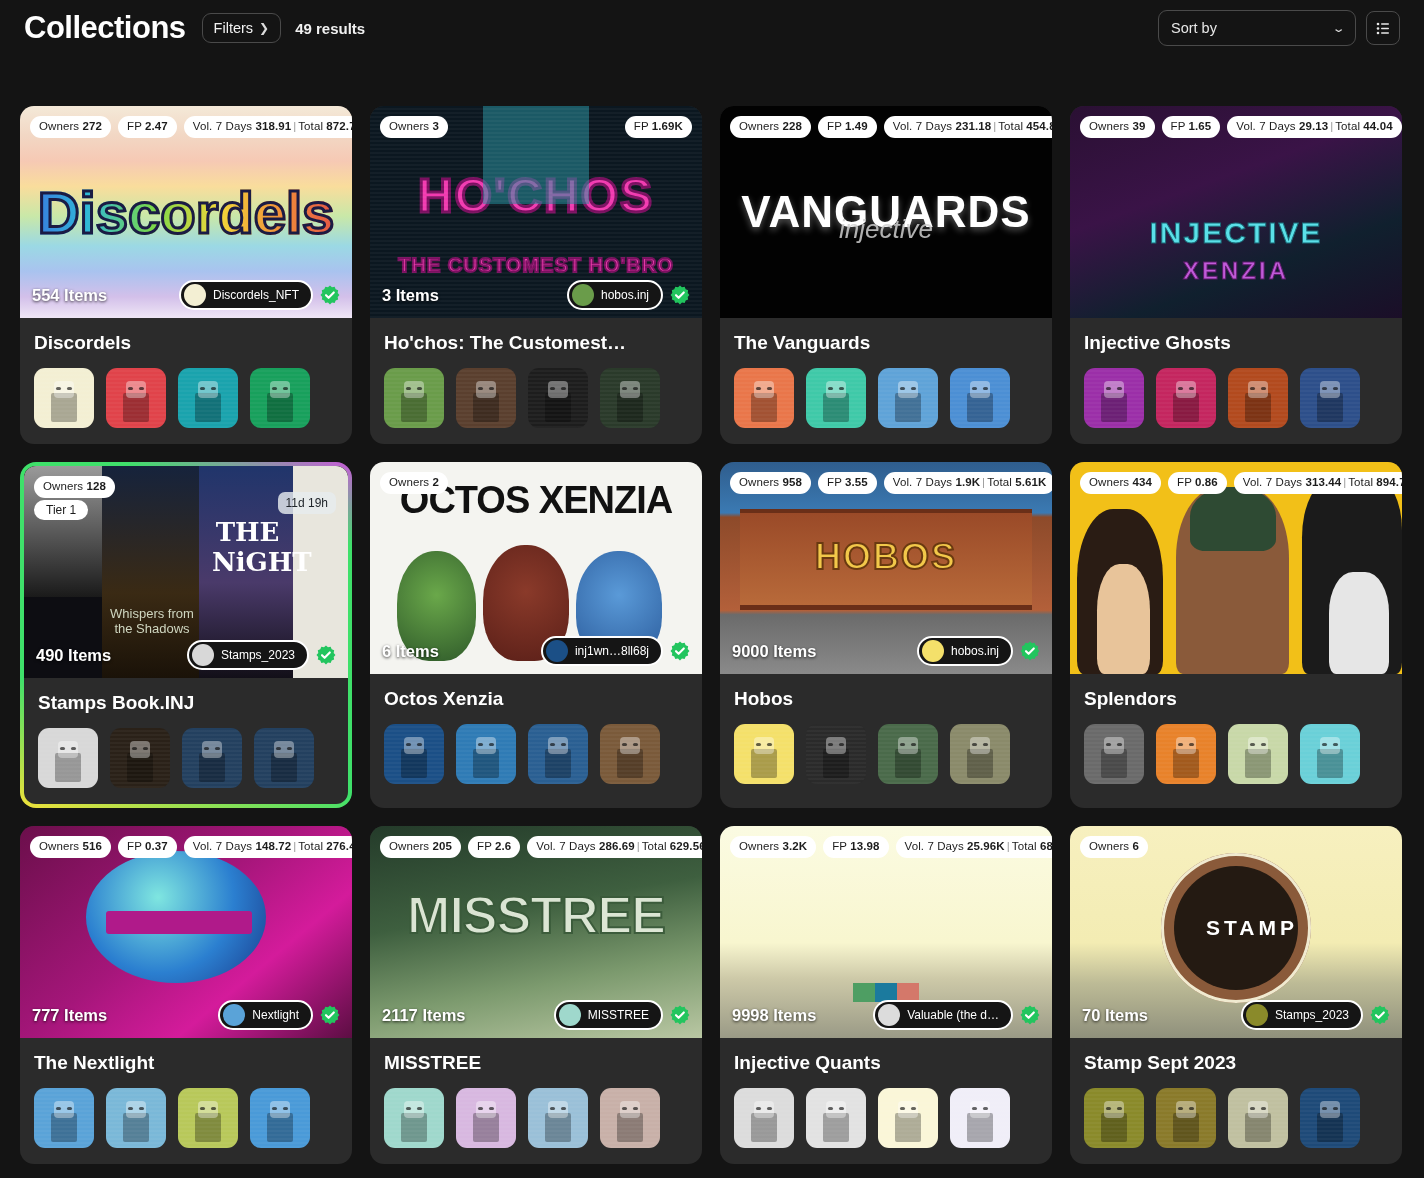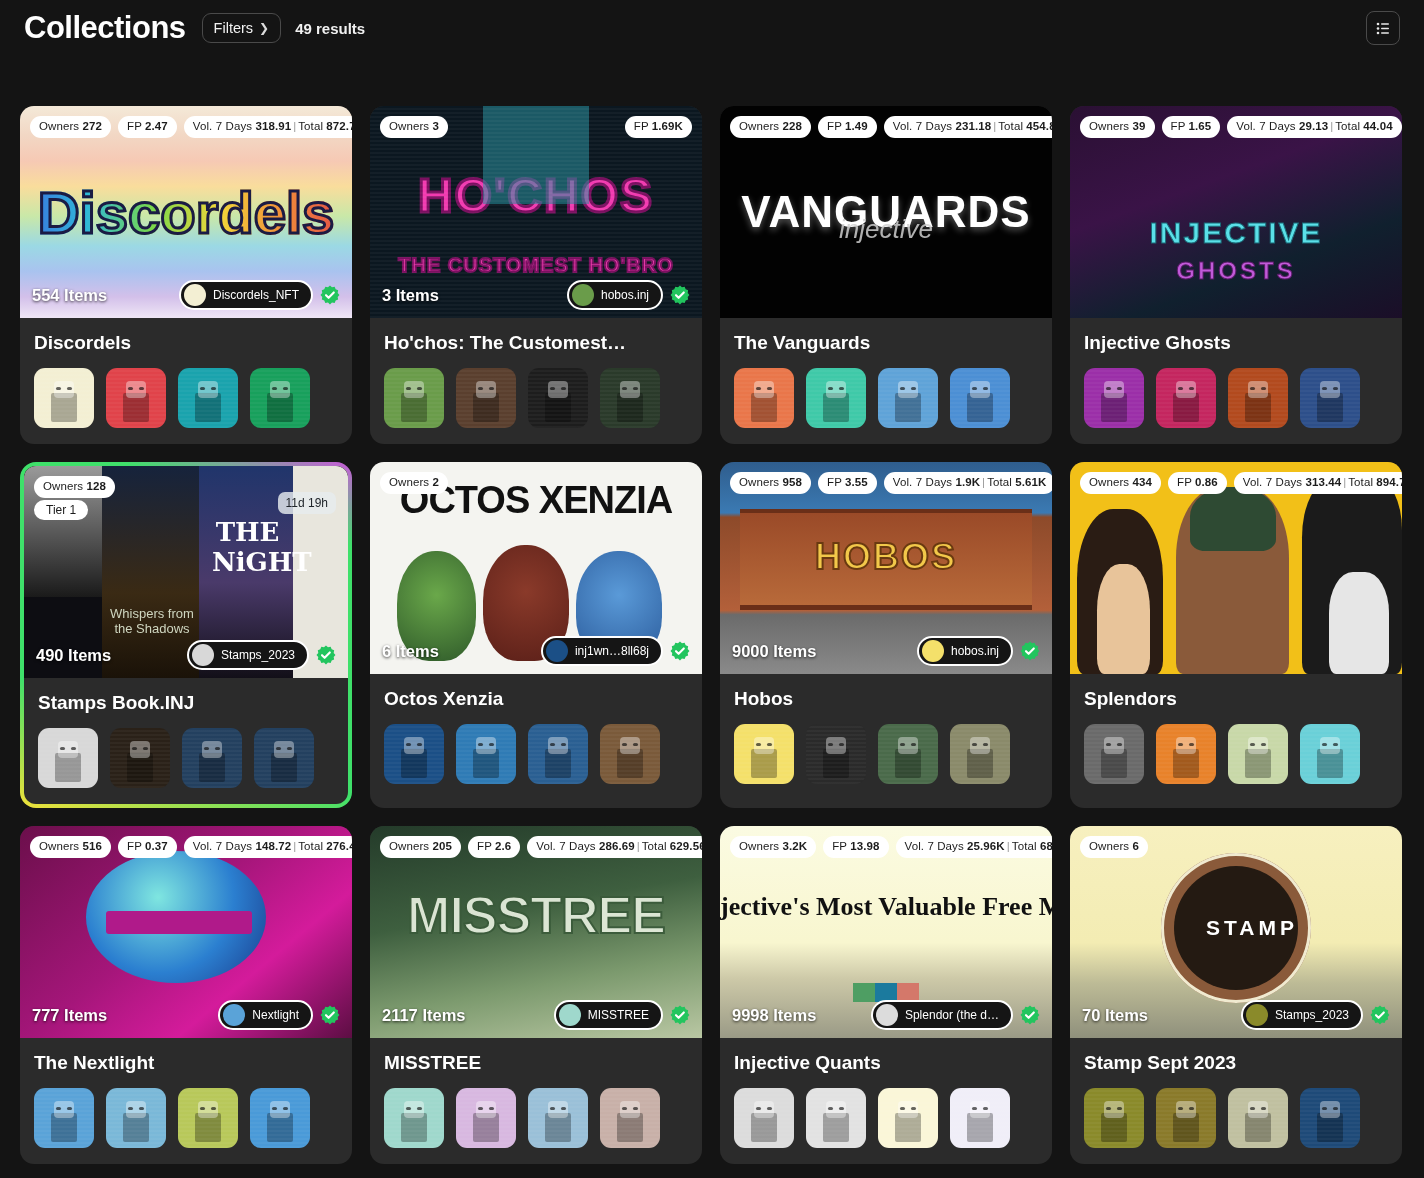--- a/index.html
+++ b/index.html
@@ -181,20 +181,24 @@
 
 <div class="header">
   <div class="page-title">Collections</div>
   <div class="filters-btn">
     <span>Filters</span>
     <span class="chev-right">❯</span>
   </div>
   <div class="results-count">49 results</div>
 
   <div class="header-right">
+    <div class="sortby">
+      <span>Sort by</span>
+      <span class="chev-down">⌄</span>
+    </div>
     <div class="list-toggle">
       <svg width="17" height="17" viewBox="0 0 17 17">
         <g fill="#e8e8e8">
           <circle cx="3" cy="4" r="1.3"></circle>
             <rect x="6" y="3.2" width="8" height="1.6" rx="0.7"></rect>
           <circle cx="3" cy="8.5" r="1.3"></circle>
             <rect x="6" y="7.7" width="8" height="1.6" rx="0.7"></rect>
           <circle cx="3" cy="13" r="1.3"></circle>
             <rect x="6" y="12.2" width="8" height="1.6" rx="0.7"></rect>
         </g>
@@ -394,21 +398,21 @@
      <div class="scan"></div>
   </div>
           </div>
         </div>
     </div>
     </div>
     <div class="card">
     <div class="banner">
       <div class="banner-art art-purple-night">
         <div class="banner-title" style="top:60%;font-size:30px;color:#5ae0e8;-webkit-text-stroke:1px #1b6a78;letter-spacing:2px;">INJECTIVE</div>
-      <div class="banner-title" style="top:78%;font-size:24px;color:#c05ad8;-webkit-text-stroke:1px #5a1a68;letter-spacing:3px;">GHOSTS</div>
+      <div class="banner-title" style="top:78%;font-size:24px;color:#c05ad8;-webkit-text-stroke:1px #5a1a68;letter-spacing:3px;">XENZIA</div>
       </div>
       <div class="stat-row ">
         <div class="pill"><span>Owners </span><b>39</b></div>
           <div class="pill"><span>FP </span><b>1.65</b></div>
           <div class="pill"><span>Vol. 7 Days </span><b>29.13</b><span class="sep">|</span><span>Total </span><b>44.04</b></div>
       </div>
 
     </div>
     <div class="card-body">
       <div class="coll-name">Injective Ghosts</div>
@@ -854,38 +858,37 @@
      <div class="fig-body" style="left:55%;top:31%;width:9%;height:6%;background:rgba(0,0,0,.6)"></div>
      <div class="scan"></div>
   </div>
           </div>
         </div>
     </div>
     </div>
     <div class="card">
     <div class="banner">
       <div class="banner-art art-cream">
-        <div class="banner-title" style="top:38%;font-size:26px;color:#111;font-family:'Liberation Serif',serif;font-weight:700">jective's Most Valuable Free M</div>
       <div style="position:absolute;left:40%;top:74%;width:20%;height:9%;display:flex">
         <div style="flex:1;background:#4e9e63"></div>
             <div style="flex:1;background:#1b7a9e"></div>
             <div style="flex:1;background:#d4786a"></div>
       </div>
       </div>
       <div class="stat-row ">
         <div class="pill"><span>Owners </span><b>3.2K</b></div>
           <div class="pill"><span>FP </span><b>13.98</b></div>
           <div class="pill"><span>Vol. 7 Days </span><b>25.96K</b><span class="sep">|</span><span>Total </span><b>68.48K</b></div>
       </div>
 
       <div class="banner-bottom">
         <div class="items-count">9998 Items</div>
         <div class="creator-chip">
           <div class="creator-avatar" style="background:#dcdcdc"></div>
-          <div class="creator-name">Splendor (the d…</div>
+          <div class="creator-name">Valuable (the d…</div>
         </div>
         <div class="verified">
             <svg width="20" height="20" viewBox="0 0 20 20">
   <path d="M10 .8l2.1 1.9 2.8-.5 1.1 2.6 2.6 1.1-.5 2.8L20 10.8l-1.9 2.1.5 2.8-2.6 1.1-1.1 2.6-2.8-.5L10 20.8l-2.1-1.9-2.8.5-1.1-2.6-2.6-1.1.5-2.8L0 10.8l1.9-2.1-.5-2.8 2.6-1.1L5.1 2.2l2.8.5z" transform="scale(0.95) translate(0.5,-0.4)" fill="#22c55e"></path>
   <path d="M6 10.2l2.6 2.6 5.2-5.4" stroke="#fff" stroke-width="2.1" fill="none" stroke-linecap="round" stroke-linejoin="round"></path>
 </svg>
           </div>
       </div>
     </div>
     <div class="card-body">

